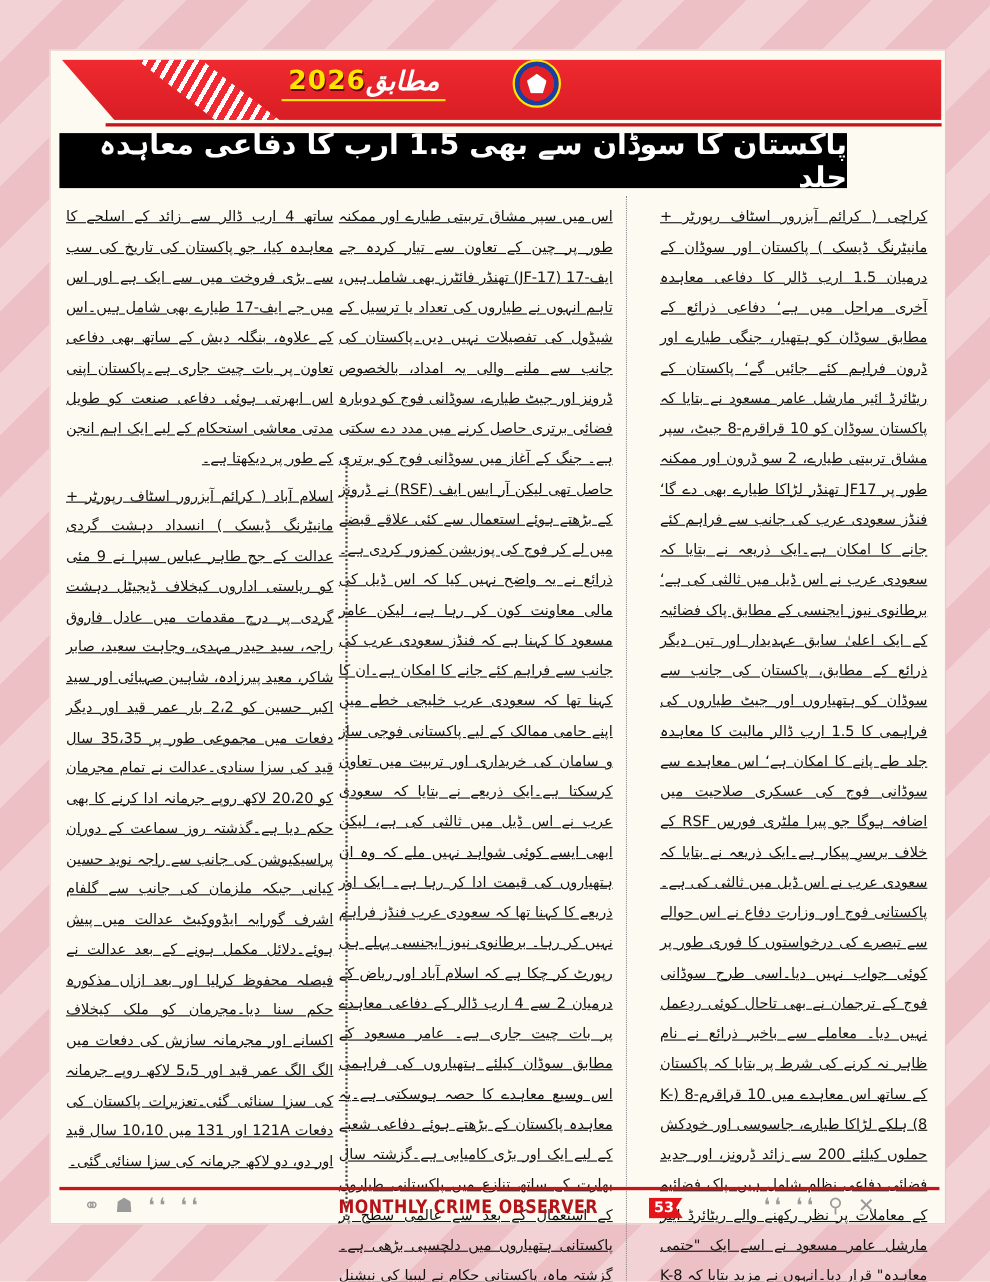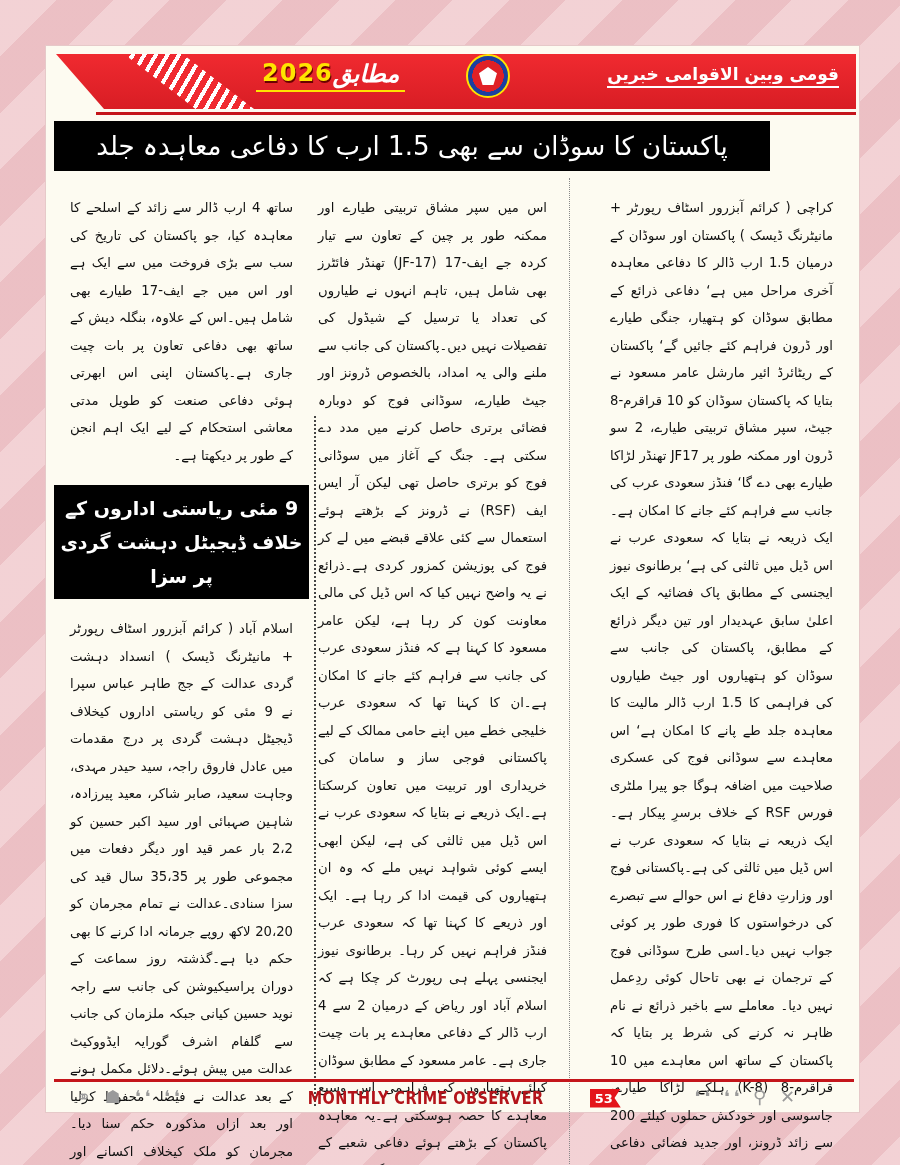--- a/index.html
+++ b/index.html
@@ -57,29 +57,29 @@
   .section-title {
     position: absolute; right: 20px; top: 18px;
     font-family: "DejaVu Sans", sans-serif; font-weight: bold; font-size: 17px; color: #ffffff;
     border-bottom: 2px solid #ffffff; padding-bottom: 2px; direction: rtl;
   }
   
   .headline {
     position: absolute; left: 8px; top: 75px; width: 716px; height: 50px;
     background: #000; color: #fff; direction: rtl;
     display: flex; align-items: center; justify-content: center;
-    font-family: "DejaVu Sans", sans-serif; font-size: 26px; font-weight: normal;
+    font-family: "DejaVu Sans", sans-serif; font-size: 26px; font-weight: bold;
   }
   
   .col {
     position: absolute; top: 132px;
     direction: rtl; text-align: justify;
     font-family: "DejaVu Sans", sans-serif; font-size: 13.2px; line-height: 27.5px; color: #111;
   }
-  .col p { margin: 16px; }
+  .col p { margin: 6px; text-decoration: underline; }
   .col-right { left: 548px; width: 255px; }
   .col-mid { left: 256px; width: 268px; border-right: 1px dotted #888; padding-right: 6px; }
   .col-left { left: 8px; width: 255px; }
   .col-divider { position: absolute; left: 268px; top: 370px; height: 690px; border-left: 2px dotted #444; }
   .sub-headline {
     background: #000; color: #fff; text-align: center; direction: rtl;
     font-size: 19px; font-weight: bold; line-height: 34px; padding: 6px 4px; margin: 10px 0 8px 0;
   }
   
   .footer-line { position: absolute; left: 8px; top: 1033px; width: 800px; height: 3px; background: #c4151b; }
@@ -110,35 +110,33 @@
 
   <div class="date-wrap">
     <span class="date-year">2026</span>
     <span class="date-month">مطابق</span>
   </div>
 
   <div class="logo">
     <div class="logo-inner"></div>
   </div>
 
-  <div class="section-title">قومی وبین الاقوامی خبریں</div>
 
   <div class="headline">پاکستان کا سوڈان سے بھی 1.5 ارب کا دفاعی معاہدہ جلد</div>
 
   <div class="col col-right">
     <p>کراچی ( کرائم آبزرور اسٹاف رپورٹر + مانیٹرنگ ڈیسک ) پاکستان اور سوڈان کے درمیان 1.5 ارب ڈالر کا دفاعی معاہدہ آخری مراحل میں ہے‘ دفاعی ذرائع کے مطابق سوڈان کو ہتھیار، جنگی طیارے اور ڈرون فراہم کئے جائیں گے‘ پاکستان کے ریٹائرڈ ائیر مارشل عامر مسعود نے بتایا کہ پاکستان سوڈان کو 10 قراقرم-8 جیٹ، سپر مشاق تربیتی طیارے، 2 سو ڈرون اور ممکنہ طور پر JF17 تھنڈر لڑاکا طیارے بھی دے گا‘ فنڈز سعودی عرب کی جانب سے فراہم کئے جانے کا امکان ہے۔ایک ذریعہ نے بتایا کہ سعودی عرب نے اس ڈیل میں ثالثی کی ہے‘ برطانوی نیوز ایجنسی کے مطابق پاک فضائیہ کے ایک اعلیٰ سابق عہدیدار اور تین دیگر ذرائع کے مطابق، پاکستان کی جانب سے سوڈان کو ہتھیاروں اور جیٹ طیاروں کی فراہمی کا 1.5 ارب ڈالر مالیت کا معاہدہ جلد طے پانے کا امکان ہے‘ اس معاہدے سے سوڈانی فوج کی عسکری صلاحیت میں اضافہ ہوگا جو پیرا ملٹری فورس RSF کے خلاف برسرِ پیکار ہے۔ایک ذریعہ نے بتایا کہ سعودی عرب نے اس ڈیل میں ثالثی کی ہے۔پاکستانی فوج اور وزارتِ دفاع نے اس حوالے سے تبصرے کی درخواستوں کا فوری طور پر کوئی جواب نہیں دیا۔اسی طرح سوڈانی فوج کے ترجمان نے بھی تاحال کوئی ردِعمل نہیں دیا۔ معاملے سے باخبر ذرائع نے نام ظاہر نہ کرنے کی شرط پر بتایا کہ پاکستان کے ساتھ اس معاہدے میں 10 قراقرم-8 (K-8) ہلکے لڑاکا طیارے، جاسوسی اور خودکش حملوں کیلئے 200 سے زائد ڈرونز، اور جدید فضائی دفاعی نظام شامل ہیں۔پاک فضائیہ کے معاملات پر نظر رکھنے والے ریٹائرڈ ایئر مارشل عامر مسعود نے اسے ایک "حتمی معاہدہ" قرار دیا۔انہوں نے مزید بتایا کہ K-8 طیاروں کے علاوہ</p>
   </div>
 
   <div class="col col-mid">
     <p>اس میں سپر مشاق تربیتی طیارے اور ممکنہ طور پر چین کے تعاون سے تیار کردہ جے ایف-17 (JF-17) تھنڈر فائٹرز بھی شامل ہیں، تاہم انہوں نے طیاروں کی تعداد یا ترسیل کے شیڈول کی تفصیلات نہیں دیں۔پاکستان کی جانب سے ملنے والی یہ امداد، بالخصوص ڈرونز اور جیٹ طیارے، سوڈانی فوج کو دوبارہ فضائی برتری حاصل کرنے میں مدد دے سکتی ہے۔ جنگ کے آغاز میں سوڈانی فوج کو برتری حاصل تھی لیکن آر ایس ایف (RSF) نے ڈرونز کے بڑھتے ہوئے استعمال سے کئی علاقے قبضے میں لے کر فوج کی پوزیشن کمزور کردی ہے۔ذرائع نے یہ واضح نہیں کیا کہ اس ڈیل کی مالی معاونت کون کر رہا ہے، لیکن عامر مسعود کا کہنا ہے کہ فنڈز سعودی عرب کی جانب سے فراہم کئے جانے کا امکان ہے۔ان کا کہنا تھا کہ سعودی عرب خلیجی خطے میں اپنے حامی ممالک کے لیے پاکستانی فوجی ساز و سامان کی خریداری اور تربیت میں تعاون کرسکتا ہے۔ایک ذریعے نے بتایا کہ سعودی عرب نے اس ڈیل میں ثالثی کی ہے، لیکن ابھی ایسے کوئی شواہد نہیں ملے کہ وہ ان ہتھیاروں کی قیمت ادا کر رہا ہے۔ ایک اور ذریعے کا کہنا تھا کہ سعودی عرب فنڈز فراہم نہیں کر رہا۔ برطانوی نیوز ایجنسی پہلے ہی رپورٹ کر چکا ہے کہ اسلام آباد اور ریاض کے درمیان 2 سے 4 ارب ڈالر کے دفاعی معاہدے پر بات چیت جاری ہے۔ عامر مسعود کے مطابق سوڈان کیلئے ہتھیاروں کی فراہمی اس وسیع معاہدے کا حصہ ہوسکتی ہے۔یہ معاہدہ پاکستان کے بڑھتے ہوئے دفاعی شعبے کے لیے ایک اور بڑی کامیابی ہے۔گزشتہ سال بھارت کے ساتھ تنازع میں پاکستانی طیاروں کے استعمال کے بعد سے عالمی سطح پر پاکستانی ہتھیاروں میں دلچسپی بڑھی ہے۔گزشتہ ماہ، پاکستانی حکام نے لیبیا کی نیشنل آرمی کے</p>
   </div>
 
   <div class="col col-left">
     <p>ساتھ 4 ارب ڈالر سے زائد کے اسلحے کا معاہدہ کیا، جو پاکستان کی تاریخ کی سب سے بڑی فروخت میں سے ایک ہے اور اس میں جے ایف-17 طیارے بھی شامل ہیں۔اس کے علاوہ، بنگلہ دیش کے ساتھ بھی دفاعی تعاون پر بات چیت جاری ہے۔پاکستان اپنی اس ابھرتی ہوئی دفاعی صنعت کو طویل مدتی معاشی استحکام کے لیے ایک اہم انجن کے طور پر دیکھتا ہے۔</p>
-    <div class="sub-headline">9 مئی ریاستی اداروں کے خلاف ڈیجیٹل دہشت گردی پر سزا</div>
     <p>اسلام آباد ( کرائم آبزرور اسٹاف رپورٹر + مانیٹرنگ ڈیسک ) انسداد دہشت گردی عدالت کے جج طاہر عباس سپرا نے 9 مئی کو ریاستی اداروں کیخلاف ڈیجیٹل دہشت گردی پر درج مقدمات میں عادل فاروق راجہ، سید حیدر مہدی، وجاہت سعید، صابر شاکر، معید پیرزادہ، شاہین صہبائی اور سید اکبر حسین کو 2،2 بار عمر قید اور دیگر دفعات میں مجموعی طور پر 35،35 سال قید کی سزا سنادی۔عدالت نے تمام مجرمان کو 20،20 لاکھ روپے جرمانہ ادا کرنے کا بھی حکم دیا ہے۔گذشتہ روز سماعت کے دوران پراسیکیوشن کی جانب سے راجہ نوید حسین کیانی جبکہ ملزمان کی جانب سے گلفام اشرف گورایہ ایڈووکیٹ عدالت میں پیش ہوئے۔دلائل مکمل ہونے کے بعد عدالت نے فیصلہ محفوظ کرلیا اور بعد ازاں مذکورہ حکم سنا دیا۔مجرمان کو ملک کیخلاف اکسانے اور مجرمانہ سازش کی دفعات میں الگ الگ عمر قید اور 5،5 لاکھ روپے جرمانہ کی سزا سنائی گئی۔تعزیرات پاکستان کی دفعات 121A اور 131 میں 10،10 سال قید اور دو، دو لاکھ جرمانہ کی سزا سنائی گئی۔</p>
 
   </div>
 
   <div class="col-divider"></div>
 
   <div class="footer-line"></div>
   <div class="deco deco-left">⚭ ☗ ❛❛ ❛❛</div>
   <div class="footer">
     <span class="footer-brand">MONTHLY CRIME OBSERVER</span>

